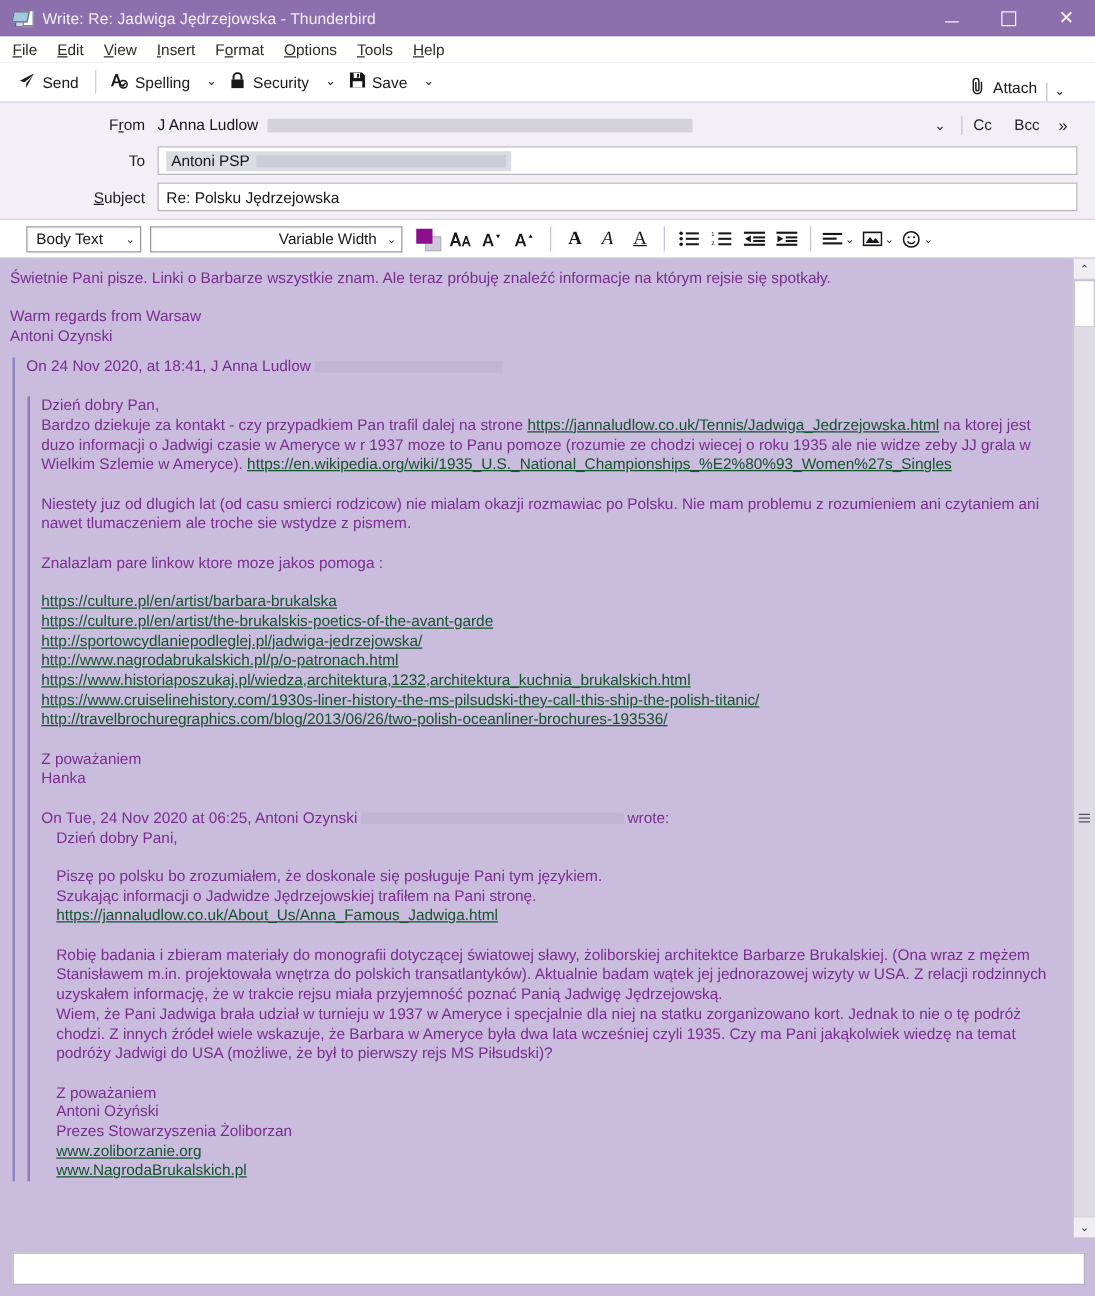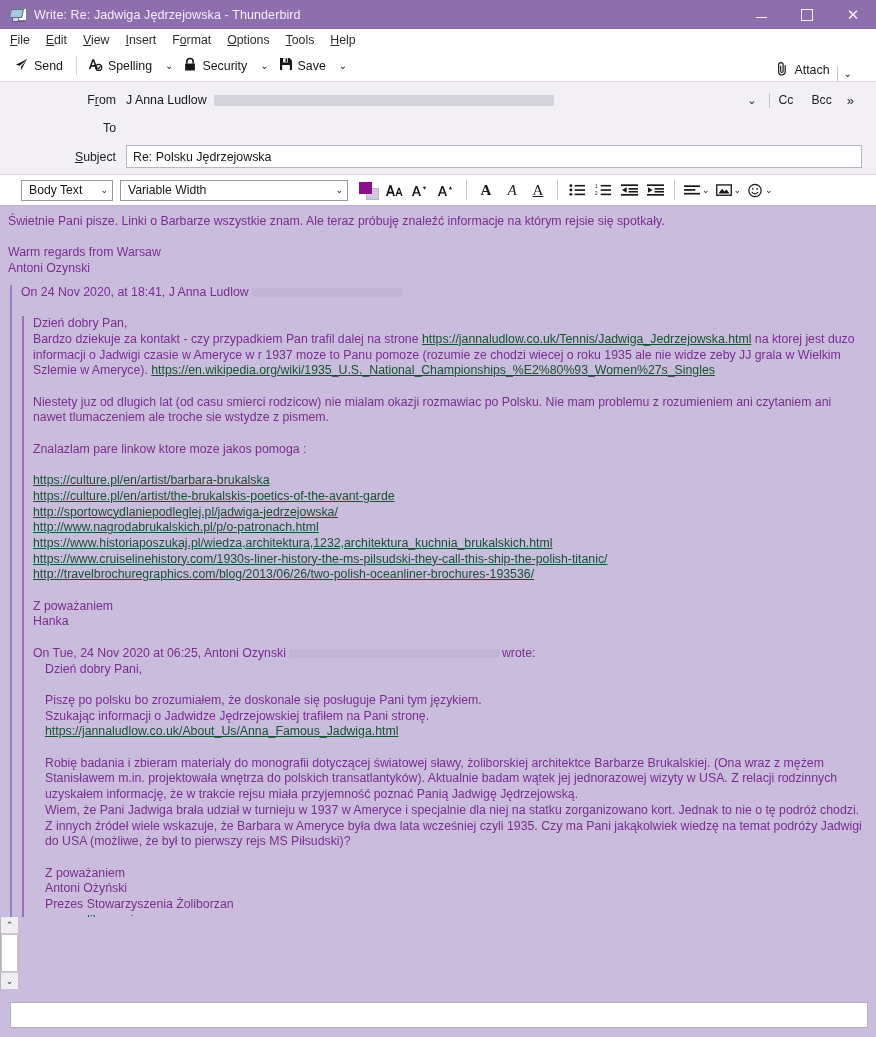--- a/index.html
+++ b/index.html
@@ -204,42 +204,41 @@
     border: 1px solid #9a95a5;
     background: #ffffff;
     display: flex; align-items: center; justify-content: space-between;
     font-size: 12.2px;
     color: #16161a;
     padding: 0 4px 0 7px;
     box-sizing: border-box;
   }
   .sel .car { font-size: 9px; margin-left: 8px; color: #16161a; }
   .sel-para { width: 92px; margin-right: 7px; margin-left: 12px; }
-  .sel-font { width: 228px; margin-right: 9px; }
+  .sel-font { width: 202px; margin-right: 9px; justify-content: flex-end; }
   .fmt-sep { width: 1px; height: 20px; background: #c9c4d1; margin: 0 6px; }
   .fmt-ico {
     display: flex; align-items: center; justify-content: center;
     height: 22px; min-width: 20px;
     margin: 0 3px;
     font-size: 14px; color: #16161a;
   }
   .swatch {
     position: relative; width: 19px; height: 17px; margin: 0 4px 0 2px;
   }
   .swatch .s-front { position: absolute; left:0; top:0; width: 13px; height: 12px; background: #8d0f8d; }
   .swatch .s-back { position: absolute; left: 7px; top: 6px; width: 11px; height: 10px; background: #cfcadb; border: 1px solid #b7b1c5;}
   .mini-car { font-size: 9px; margin-left: 2px; }
 
   
   .bodywrap {
     position: relative;
     height: 783px;
     background: #c9bcdd;
     display: flex;
-    flex-direction: column;
   }
   .compose {
     flex: 1 1 auto;
     overflow: hidden;
     padding: 8px 10px 0 8px;
     font-size: 12.3px;
     line-height: 15.7px;
     color: #7a2d8f;
     box-sizing: border-box;
     position: relative;
@@ -436,20 +435,26 @@
         <span class="ctl-caret">⌄</span>
         <span class="vdiv"></span>
         <span class="ctl-link">Cc</span>
         <span class="ctl-link">Bcc</span>
         <span class="chev2">»</span>
       </div>
     </div>
 
     <div class="hrow">
       <div class="hlabel">To</div>
+      <div class="field">
+        <span class="pill">
+          <span>Antoni PSP</span>
+          <span class="redact"></span>
+        </span>
+      </div>
     </div>
 
     <div class="hrow">
       <div class="hlabel"><u>S</u>ubject</div>
       <div class="field">
         <span>Re: Polsku Jędrzejowska</span>
       </div>
     </div>
   </div>
 

